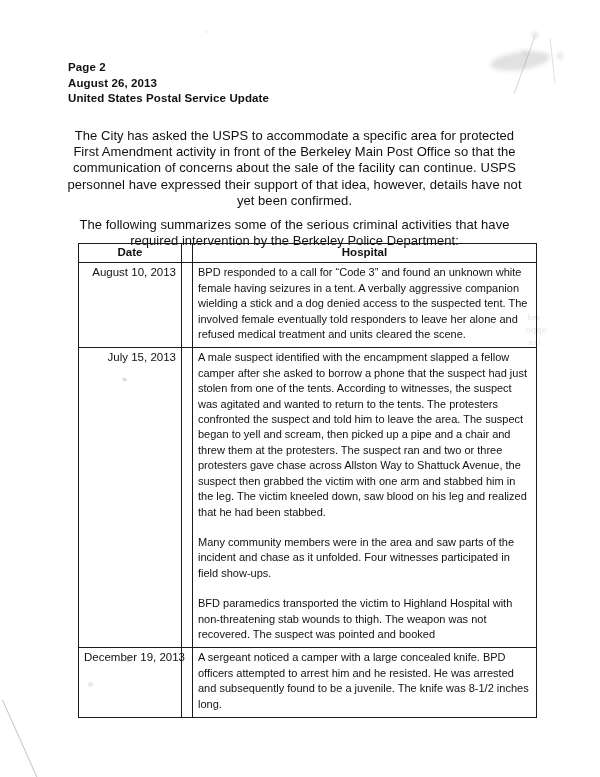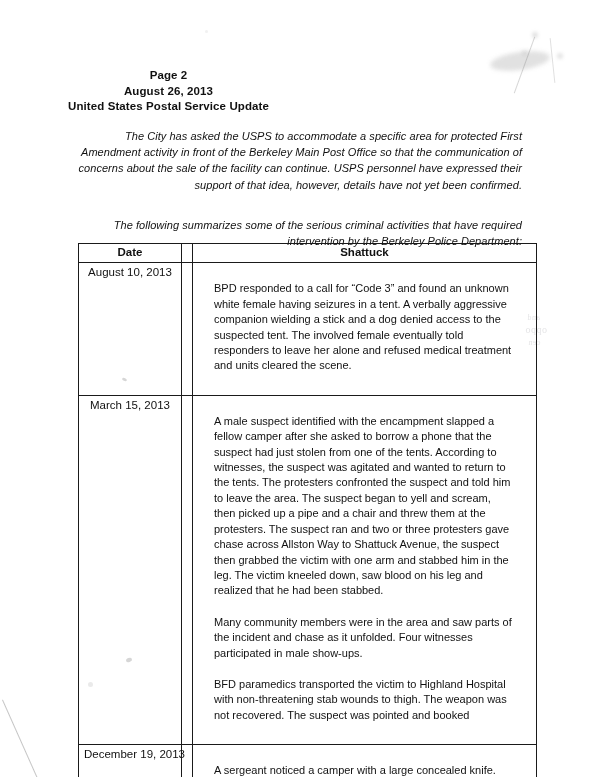--- a/index.html
+++ b/index.html
@@ -98,38 +98,36 @@
 
   
   #page {
     position: relative;
     z-index: 2;
   }
 
   .letterhead {
     position: absolute;
     left: 68px;
-    top: 68px;
+    top: 60px;
     font-size: 11.5px;
     line-height: 15.5px;
     font-weight: 600;
     letter-spacing: 0.1px;
     white-space: pre-line;
-    text-align: center;
   }
 
   .para {
     position: absolute;
     left: 67px;
     width: 455px;
-    font-size: 11px;
+    font-size: 13px;
     line-height: 16.2px;
     letter-spacing: 0.05px;
-    text-align: right;
-    font-style: italic;
+    text-align: center;
   }
   .para-intro { top: 128px; }
   .para-lead  { top: 217px; }
 
   table.incident-table {
     position: absolute;
     left: 78px;
     top: 243px;
     width: 458px;
     border-collapse: collapse;
@@ -147,30 +145,30 @@
     text-align: center;
     font-weight: bold;
     padding: 1px 4px 2px 4px;
     font-size: 11.5px;
   }
   col.col-date   { width: 103px; }
   col.col-gap    { width: 11px; }
   col.col-detail { width: 344px; }
 
   td.date-cell {
-    text-align: center;
+    text-align: right;
     white-space: nowrap;
     font-size: 11.5px;
     padding-top: 3px;
   }
   td.gap-cell {
     padding: 0;
   }
   td.detail-cell p {
-    margin: 16px;
+    margin: 0;
   }
   td.detail-cell p + p {
     margin-top: 15px;
   }
   .th-gap {
     border-top: 1px solid #1a1a1a;
     border-bottom: 1px solid #1a1a1a;
   }
 </style>
 </head>
@@ -206,37 +204,37 @@
   <table class="incident-table">
     <colgroup>
       <col class="col-date">
       <col class="col-gap">
       <col class="col-detail">
     </colgroup>
     <thead>
       <tr>
         <th>Date</th>
         <th class="th-gap"></th>
-        <th>Shattuck</th>
+        <th>Hospital</th>
       </tr>
     </thead>
     <tbody id="table-body">
         <tr>
           <td class="date-cell">August 10, 2013</td>
           <td class="gap-cell"></td>
           <td class="detail-cell">
             <p>BPD responded to a call for “Code 3” and found an unknown white female having seizures in a tent. A verbally aggressive companion wielding a stick and a dog denied access to the suspected tent. The involved female eventually told responders to leave her alone and refused medical treatment and units cleared the scene.</p>
           </td>
         </tr>
         <tr>
-          <td class="date-cell">March 15, 2013</td>
+          <td class="date-cell">July 15, 2013</td>
           <td class="gap-cell"></td>
           <td class="detail-cell">
             <p>A male suspect identified with the encampment slapped a fellow camper after she asked to borrow a phone that the suspect had just stolen from one of the tents.  According to witnesses, the suspect was agitated and wanted to return to the tents.  The protesters confronted the suspect and told him to leave the area.  The suspect began to yell and scream, then picked up a pipe and a chair and threw them at the protesters.  The suspect ran and two or three protesters gave chase across Allston Way to Shattuck Avenue, the suspect then grabbed the victim with one arm and stabbed him in the leg.  The victim kneeled down, saw blood on his leg and realized that he had been stabbed.</p>
-            <p>Many community members were in the area and saw parts of the incident and chase as it unfolded.  Four witnesses participated in male show-ups.</p>
+            <p>Many community members were in the area and saw parts of the incident and chase as it unfolded.  Four witnesses participated in field show-ups.</p>
             <p>BFD paramedics transported the victim to Highland Hospital with non-threatening stab wounds to thigh.  The weapon was not recovered.  The suspect was pointed and booked</p>
           </td>
         </tr>
         <tr>
           <td class="date-cell">December 19, 2013</td>
           <td class="gap-cell"></td>
           <td class="detail-cell">
             <p> A sergeant noticed a camper with a large concealed knife.  BPD officers attempted to arrest him and he resisted.  He was arrested and subsequently found to be a juvenile.  The knife was 8-1/2 inches long.</p>
           </td>
         </tr>

